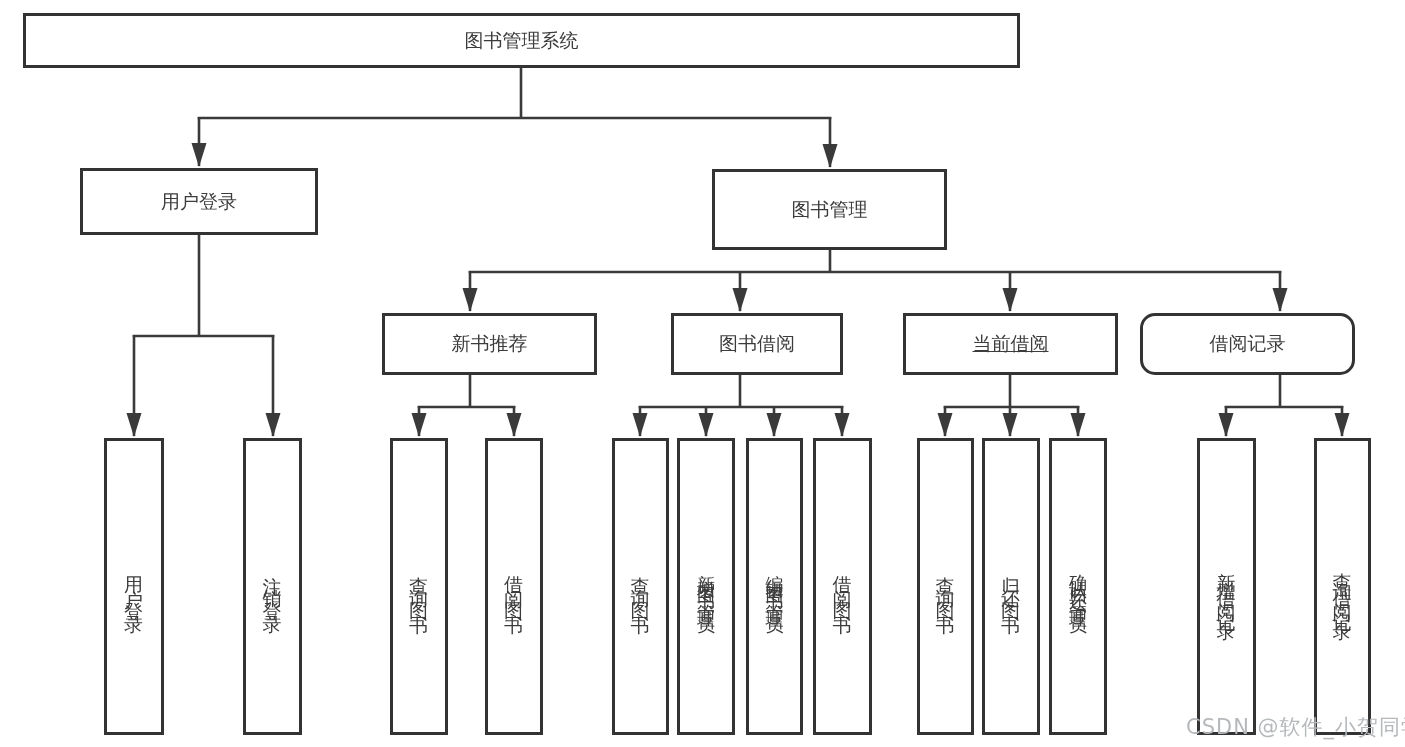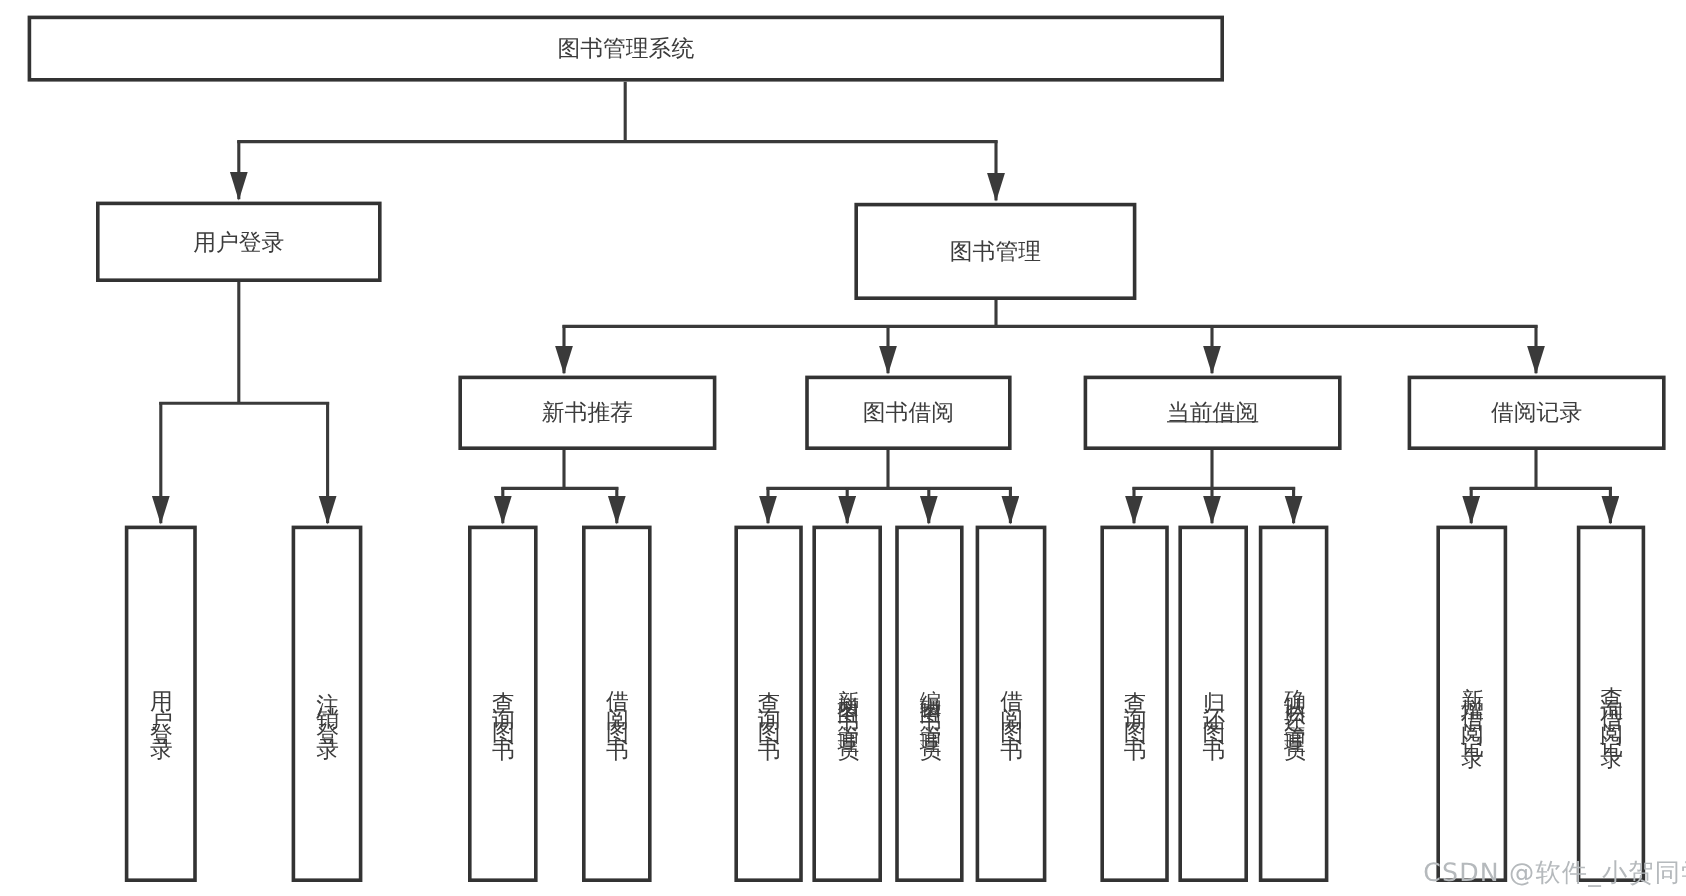--- a/index.html
+++ b/index.html
@@ -108,21 +108,21 @@
 
   <div class="node" style="left:382px;top:313px;width:215px;height:62px;">
     <span>新书推荐</span>
   </div>
   <div class="node" style="left:633px;top:313px;width:172px;height:62px;margin-left:38px;">
     <span>图书借阅</span>
   </div>
   <div class="node" style="left:903px;top:313px;width:215px;height:62px;text-decoration:underline;">
     <span>当前借阅</span>
   </div>
-  <div class="node" style="left:1173px;top:313px;width:215px;height:62px;">
+  <div class="node" style="left:1140px;top:313px;width:215px;height:62px;border-radius:15px;">
     <span>借阅记录</span>
   </div>
 
   <div class="node vnode" style="left:104px;top:438px;width:60px;height:297px;">
     <span>用户登录</span>
   </div>
   <div class="node vnode" style="left:243px;top:438px;width:59px;height:297px;">
     <span>注销登录</span>
   </div>
 

